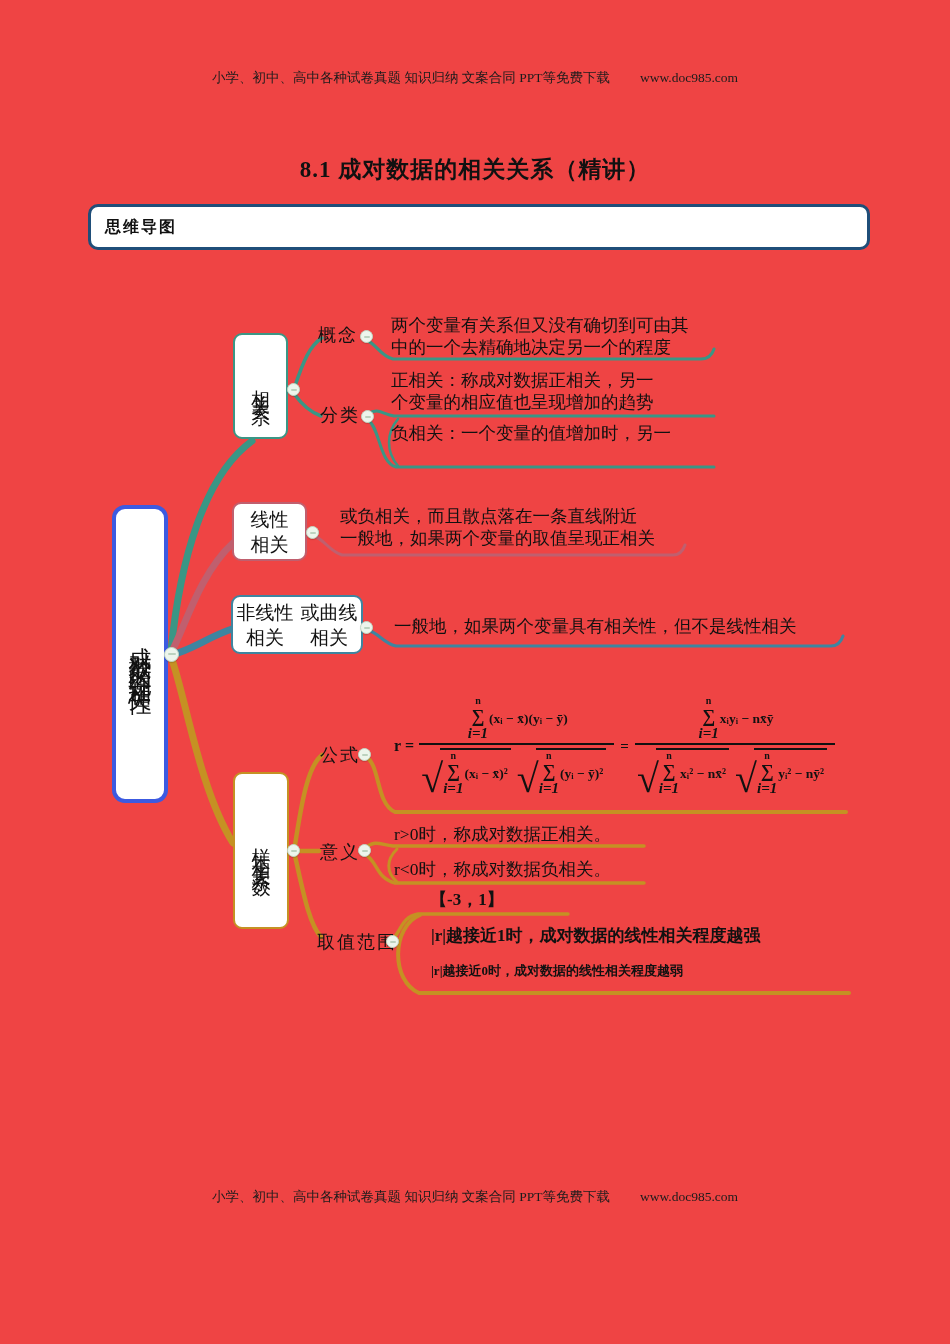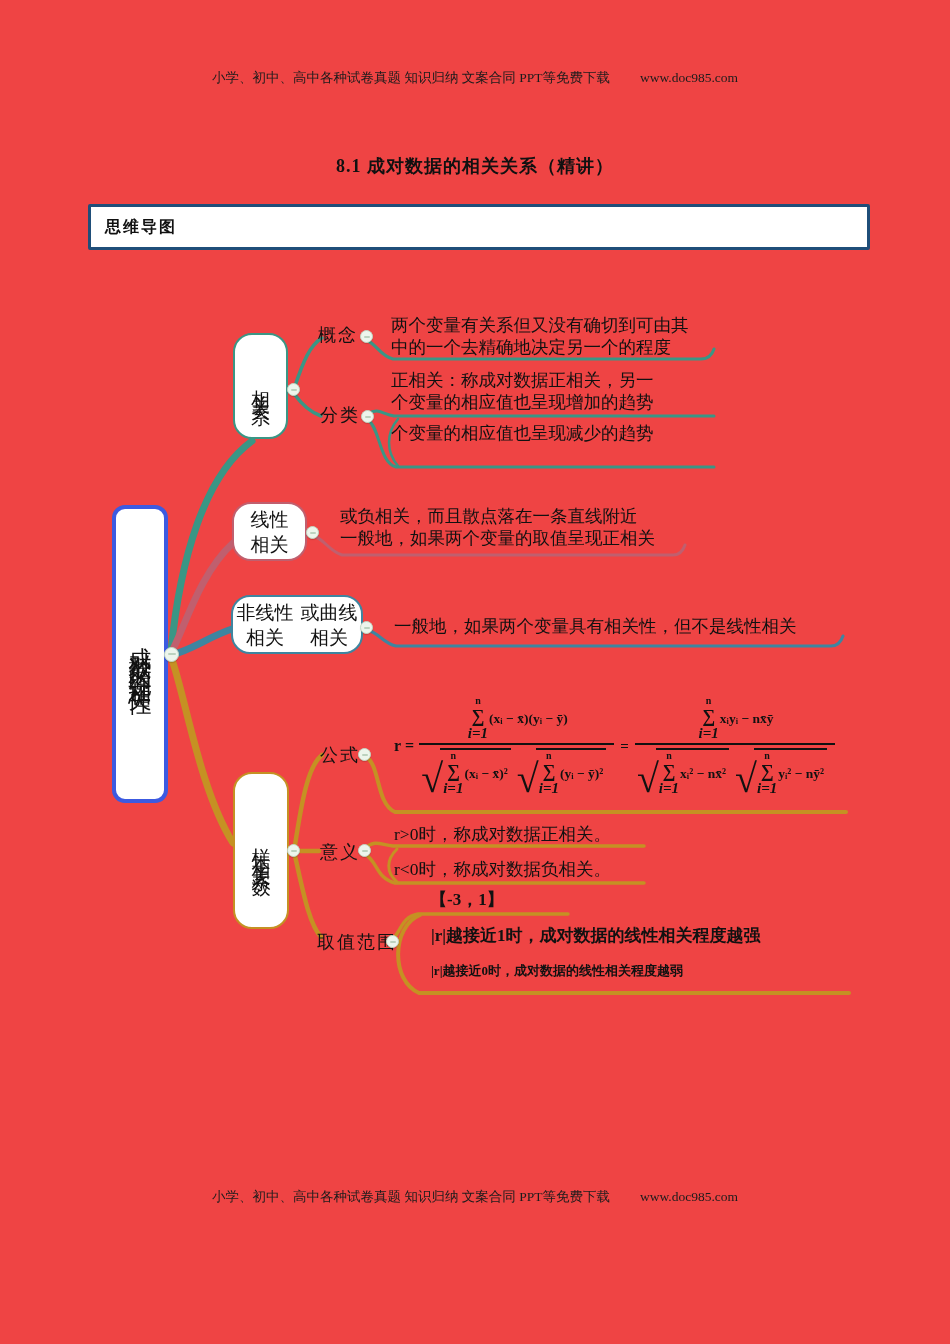--- a/index.html
+++ b/index.html
@@ -4,34 +4,34 @@
 <style>
   html,body { margin:0; padding:0; background:#ffffff; }
   .page {
     position:relative; width:950px; height:1344px; background:#ef4444;
     font-family:"Liberation Serif", serif; color:#111; overflow:hidden;
   }
   .site-line { position:absolute; left:0; width:100%; text-align:center; font-size:13.5px; color:#1c1c1c; }
   .site-line.header { top:69px; }
   .site-line.footer { top:1188px; }
   .site-line .url { margin-left:30px; }
-  .doc-title { position:absolute; top:154px; left:0; width:100%; text-align:center; font-size:18px; font-weight:bold; letter-spacing:1px; }
+  .doc-title { position:absolute; top:154px; left:0; width:100%; text-align:center; font-size:23px; font-weight:bold; letter-spacing:1px; }
 
   .section-box {
     position:absolute; left:88px; top:204px; width:782px; height:46px; box-sizing:border-box;
-    border:3px solid #1f4e79; border-radius:2px; display:flex; align-items:center; padding-left:14px;
+    border:3px solid #1f4e79; border-radius:10px; display:flex; align-items:center; padding-left:14px;
     background:#fff;
   }
   .section-label { font-size:16px; font-weight:bold; letter-spacing:2px; }
 
   svg.branches { position:absolute; left:0; top:0; z-index:1; }
 
   .node {
     position:absolute; z-index:2; background:#fff; box-sizing:border-box;
-    display:flex; align-items:center; justify-content:center; border-radius:19px; text-align:center;
+    display:flex; align-items:center; justify-content:center; border-radius:9px; text-align:center;
   }
   .vtext { writing-mode:vertical-rl; text-orientation:upright; }
 
   .root-node { left:112px; top:505px; width:56px; height:298px; border:4px solid #3c5ae1; border-radius:13px;
                font-size:23px; letter-spacing:5px; }
   .node-correlation { left:233px; top:333px; width:55px; height:106px; border:2.5px solid #3a9685; font-size:19px; letter-spacing:6px; }
   .node-linear      { left:232px; top:502px; width:75px; height:59px;  border:2.5px solid #c05f6e; font-size:19px; line-height:25px; flex-direction:column; }
   .node-nonlinear   { left:231px; top:595px; width:132px; height:59px; border:2.5px solid #3e85a0; font-size:19px; line-height:25px; flex-direction:row; }
   .node-coefficient { left:233px; top:772px; width:56px; height:157px; border:2.5px solid #c59123; font-size:19px; letter-spacing:6px; }
 
@@ -139,21 +139,21 @@
   <div class="leaf leaf-concept">
     <div>两个变量有关系但又没有确切到可由其</div>
     <div>中的一个去精确地决定另一个的程度</div>
   </div>
   <div class="sublabel lbl-category">分类</div>
   <div class="leaf leaf-positive">
     <div>正相关：称成对数据正相关，另一</div>
     <div>个变量的相应值也呈现增加的趋势</div>
   </div>
   <div class="leaf leaf-negative">
-    <div>个变量的相应值也呈现减少的趋势</div>
+    <div>负相关：一个变量的值增加时，另一</div>
   </div>
 
   <div class="node node-linear">
     <div>线性</div>
     <div>相关</div>
   </div>
   <div class="leaf leaf-linear">
     <div>或负相关，而且散点落在一条直线附近</div>
     <div>一般地，如果两个变量的取值呈现正相关</div>
   </div>

